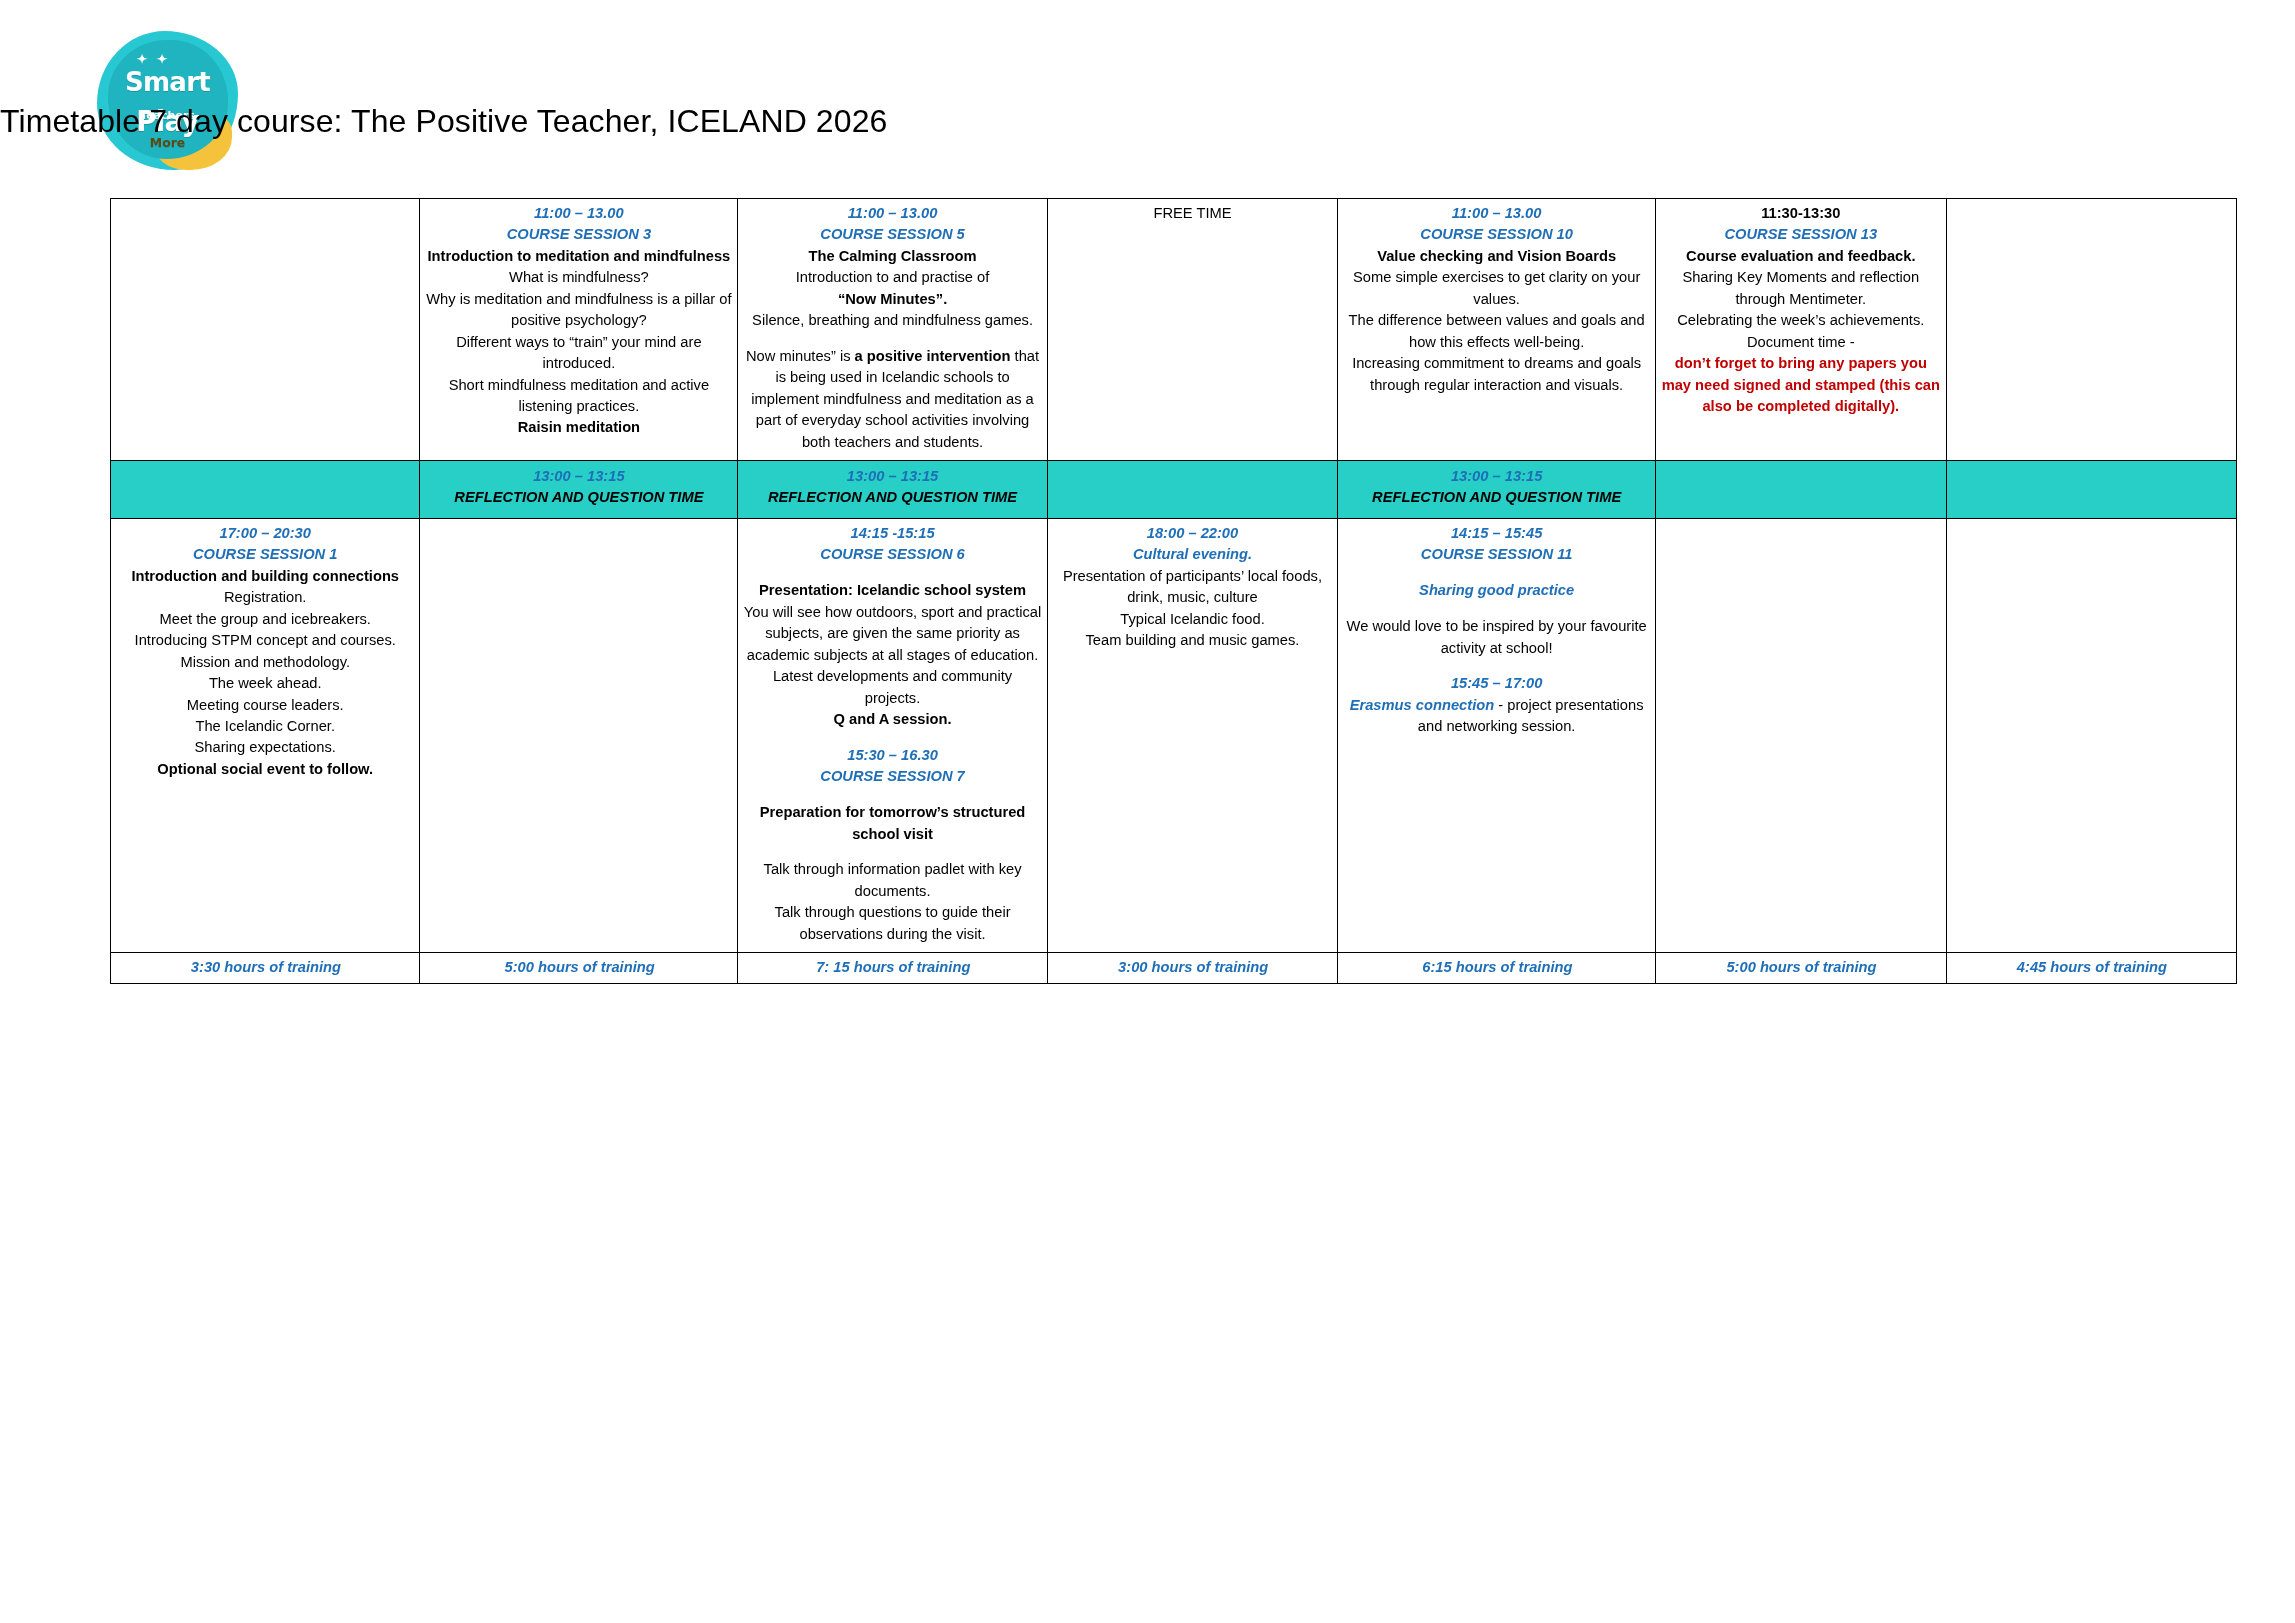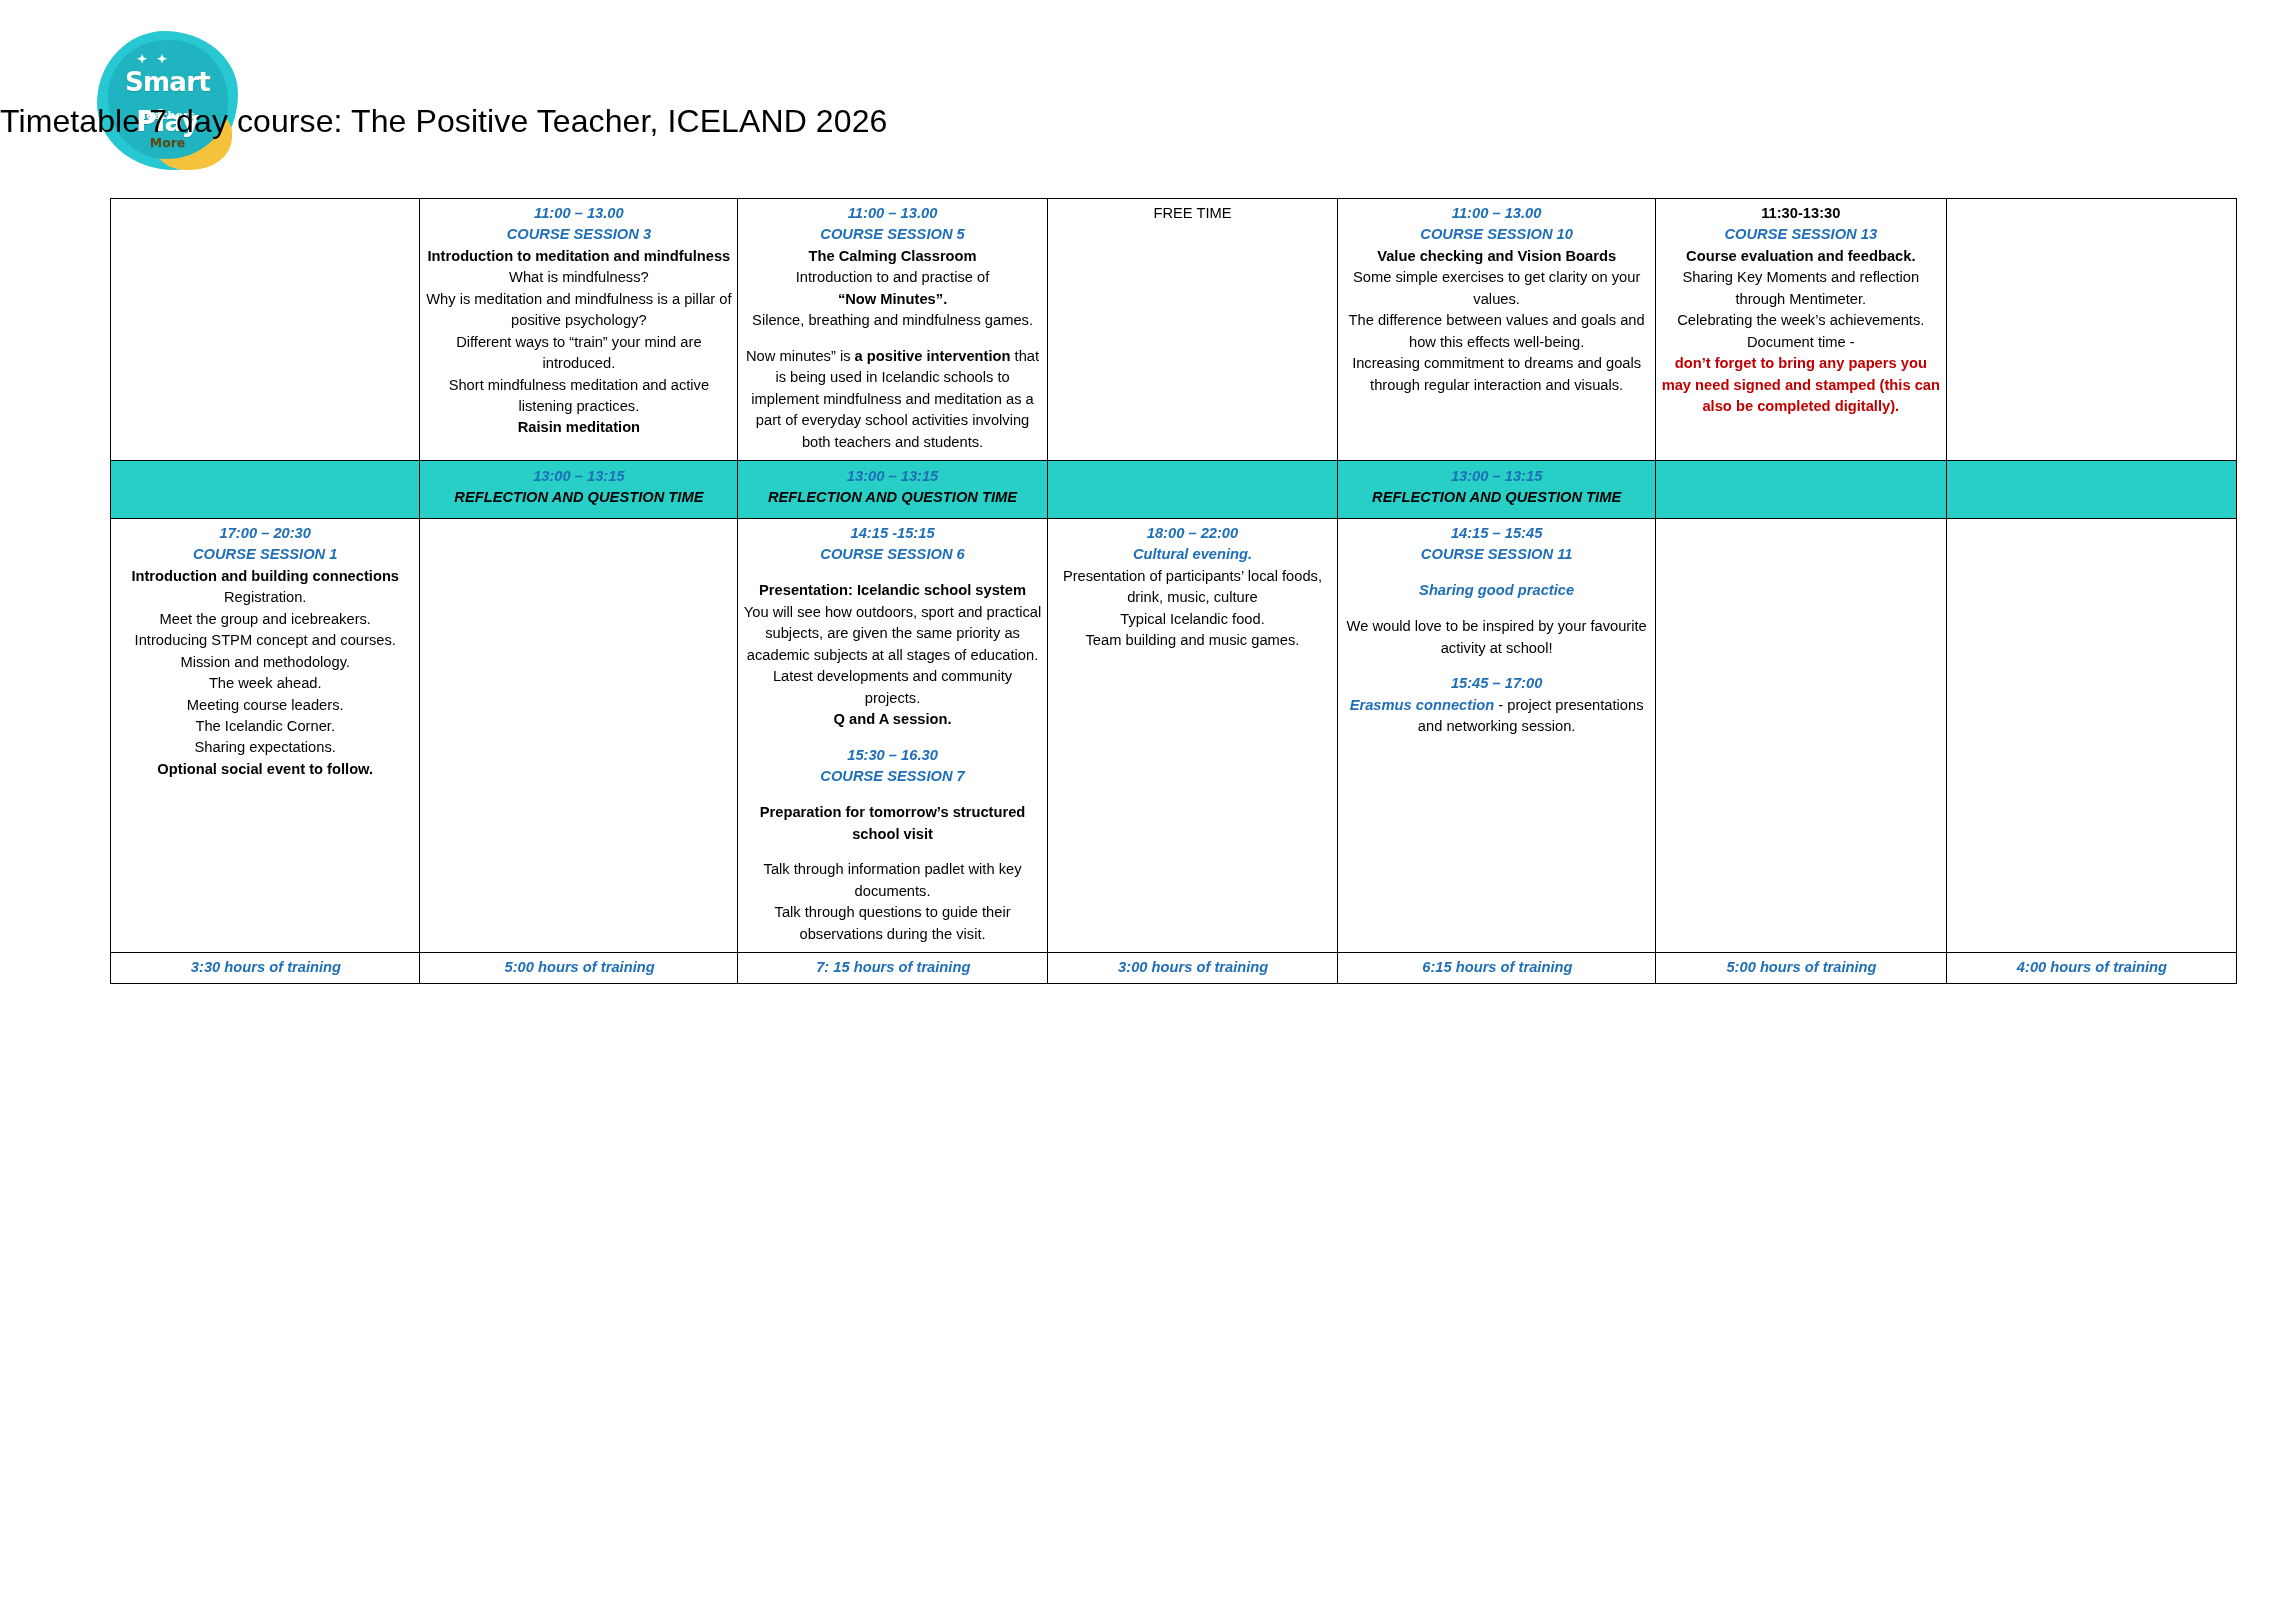--- a/index.html
+++ b/index.html
@@ -333,21 +333,21 @@
           <td></td>
         </tr>
 
         <tr class="totals">
           <td>3:30 hours of training</td>
           <td>5:00 hours of training</td>
           <td>7: 15 hours of training</td>
           <td>3:00 hours of training</td>
           <td>6:15 hours of training</td>
           <td>5:00 hours of training</td>
-          <td>4:00 hours of training</td>
+          <td>4:45 hours of training</td>
         </tr>
 
       </tbody>
     </table>
   </div>
 
 </div>
 
 
 </body></html>

